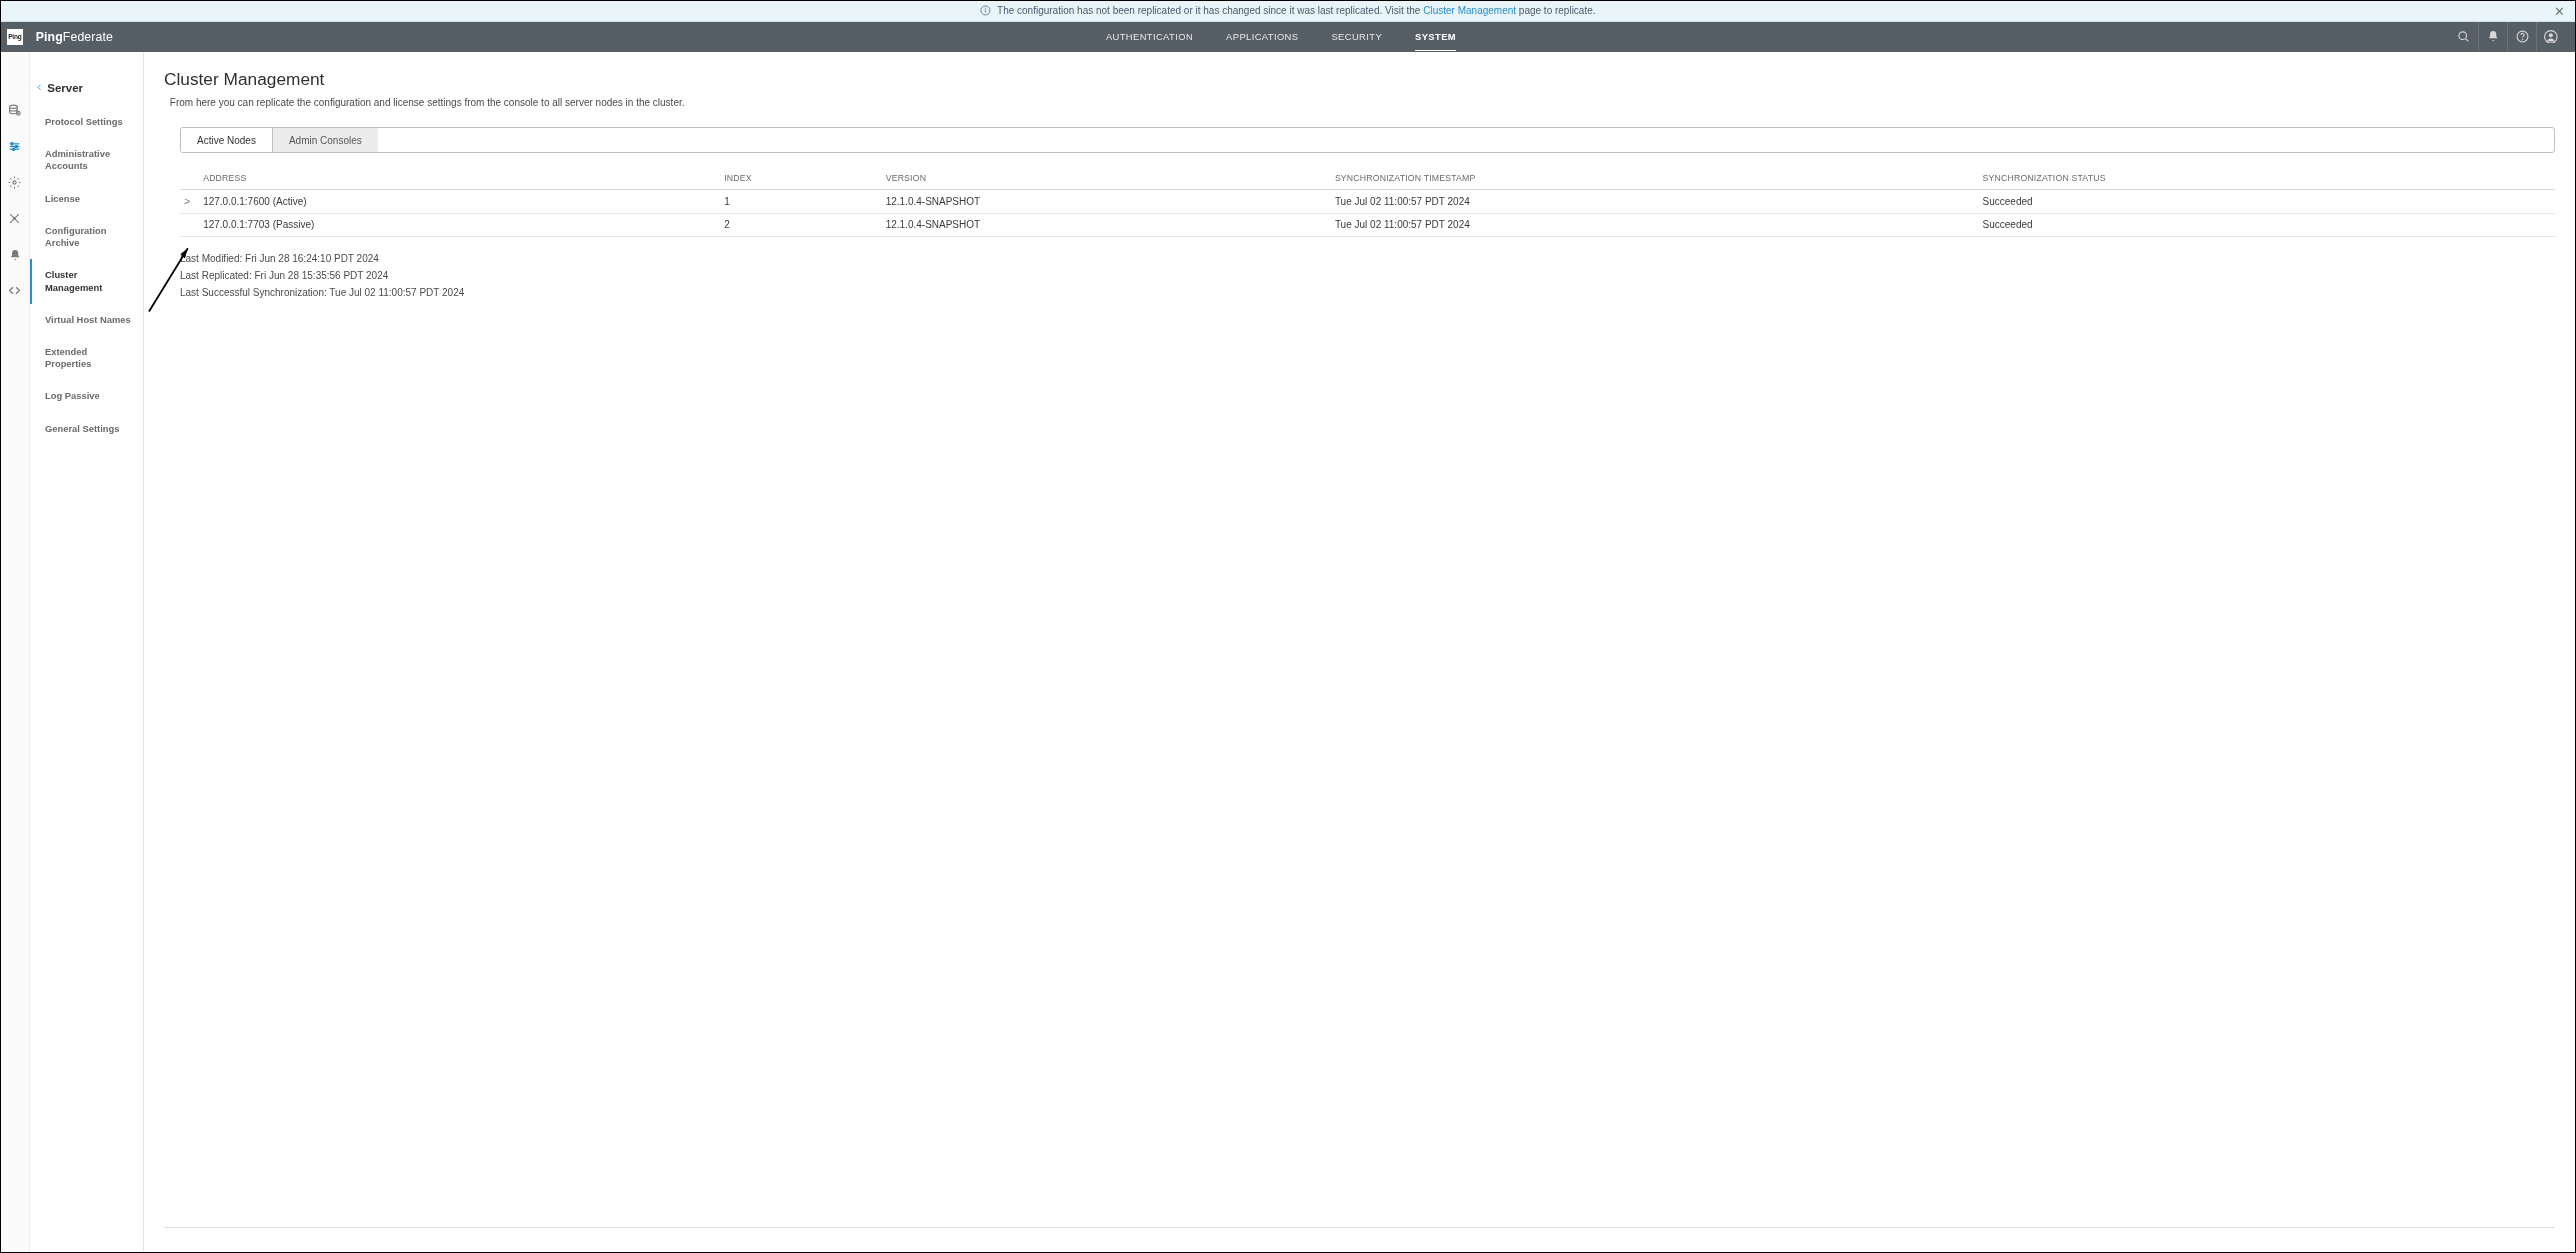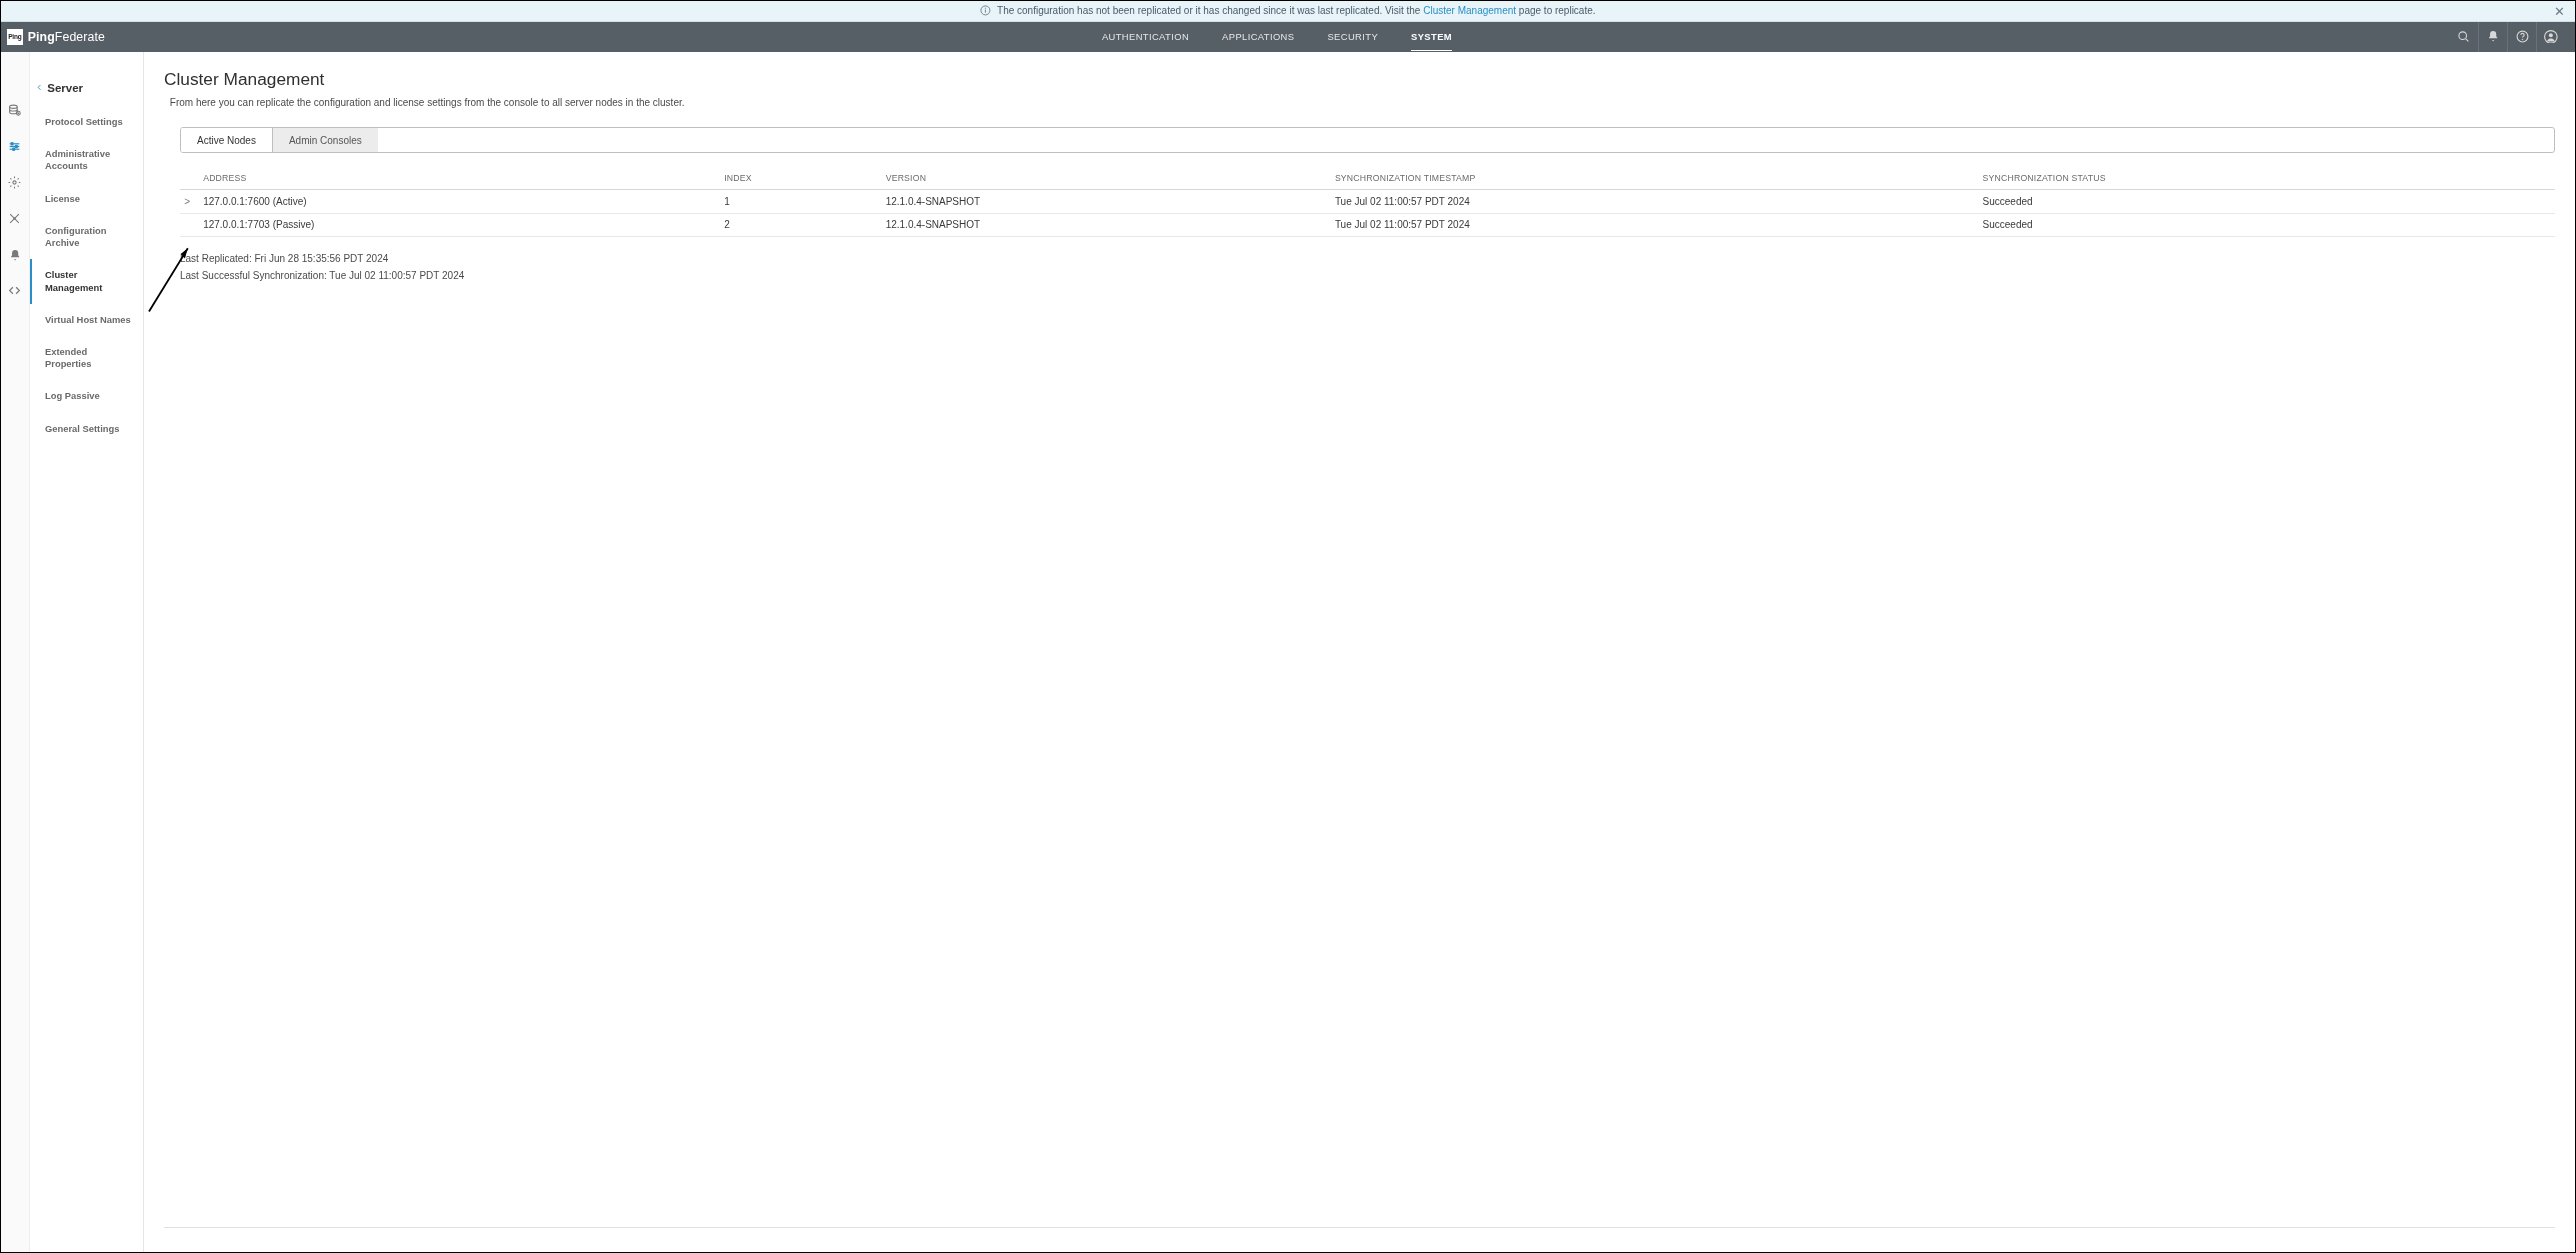--- a/index.html
+++ b/index.html
@@ -49,21 +49,21 @@
       background: #575f66;
       color: #fff;
       height: 30px;
       display: flex;
       align-items: center;
       padding: 0 10px 0 5.8px;
     }
     .brand {
       display: flex;
       align-items: center;
-      gap: 5px;
+      gap: 13px;
     }
     .brand-logo {
       width: 16px;
       height: 16px;
       background: #fff;
       color: #222;
       font-size: 6.5px;
       font-weight: 700;
       display: flex;
       align-items: center;
@@ -422,20 +422,21 @@
             <td>127.0.0.1:7703 (Passive)</td>
             <td>2</td>
             <td>12.1.0.4-SNAPSHOT</td>
             <td>Tue Jul 02 11:00:57 PDT 2024</td>
             <td class="status-succ">Succeeded</td>
           </tr>
         </tbody>
       </table>
 
       <div class="meta-block">
+        <div>Last Modified: Fri Jun 28 16:24:10 PDT 2024</div>
         <div>Last Replicated: Fri Jun 28 15:35:56 PDT 2024</div>
         <div>Last Successful Synchronization: Tue Jul 02 11:00:57 PDT 2024</div>
       </div>
 
       <div class="foot-divider"></div>
 
       <svg class="arrow-annotation" viewBox="0 0 80 160">
         <line x1="8" y1="158" x2="62" y2="70" stroke="#000" stroke-width="2.5"></line>
         <polygon points="62,70 52,78 58,84" fill="#000"></polygon>
       </svg>

